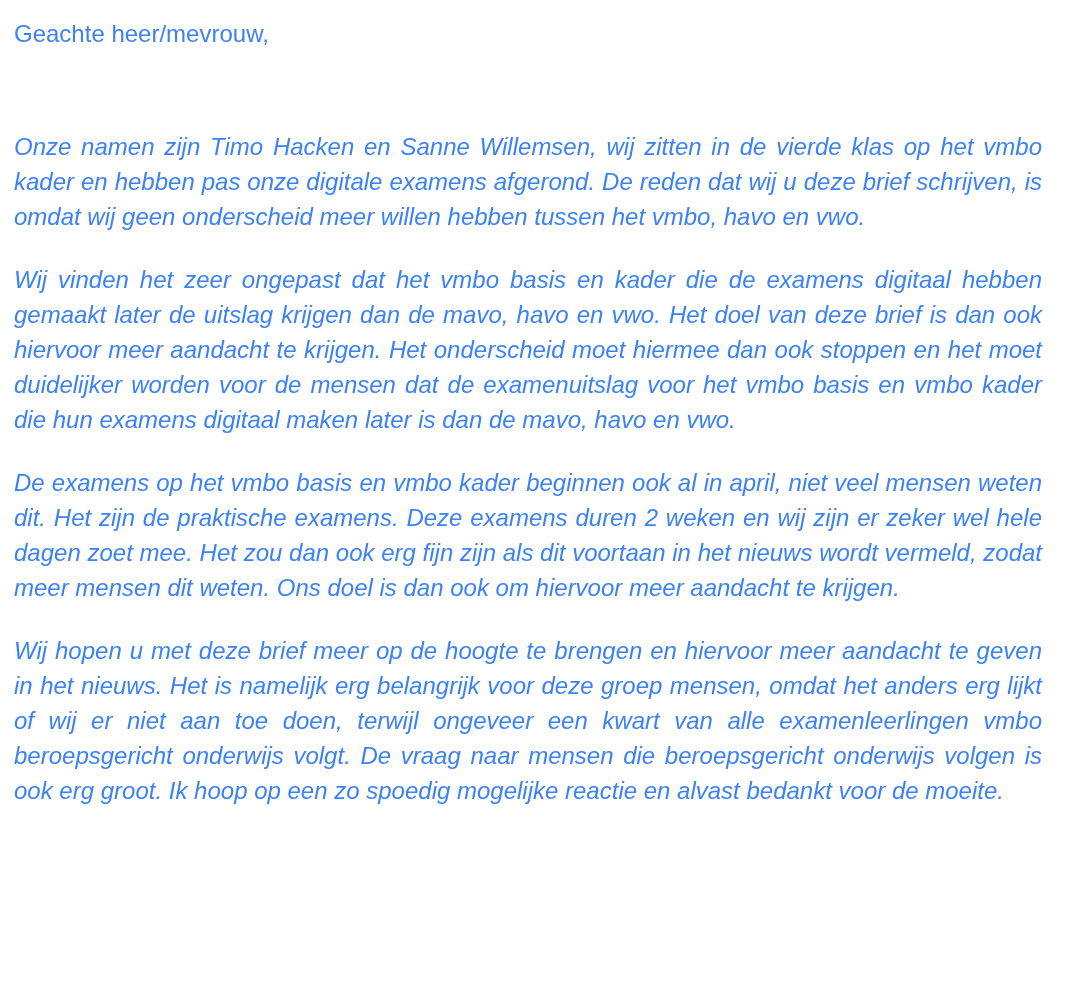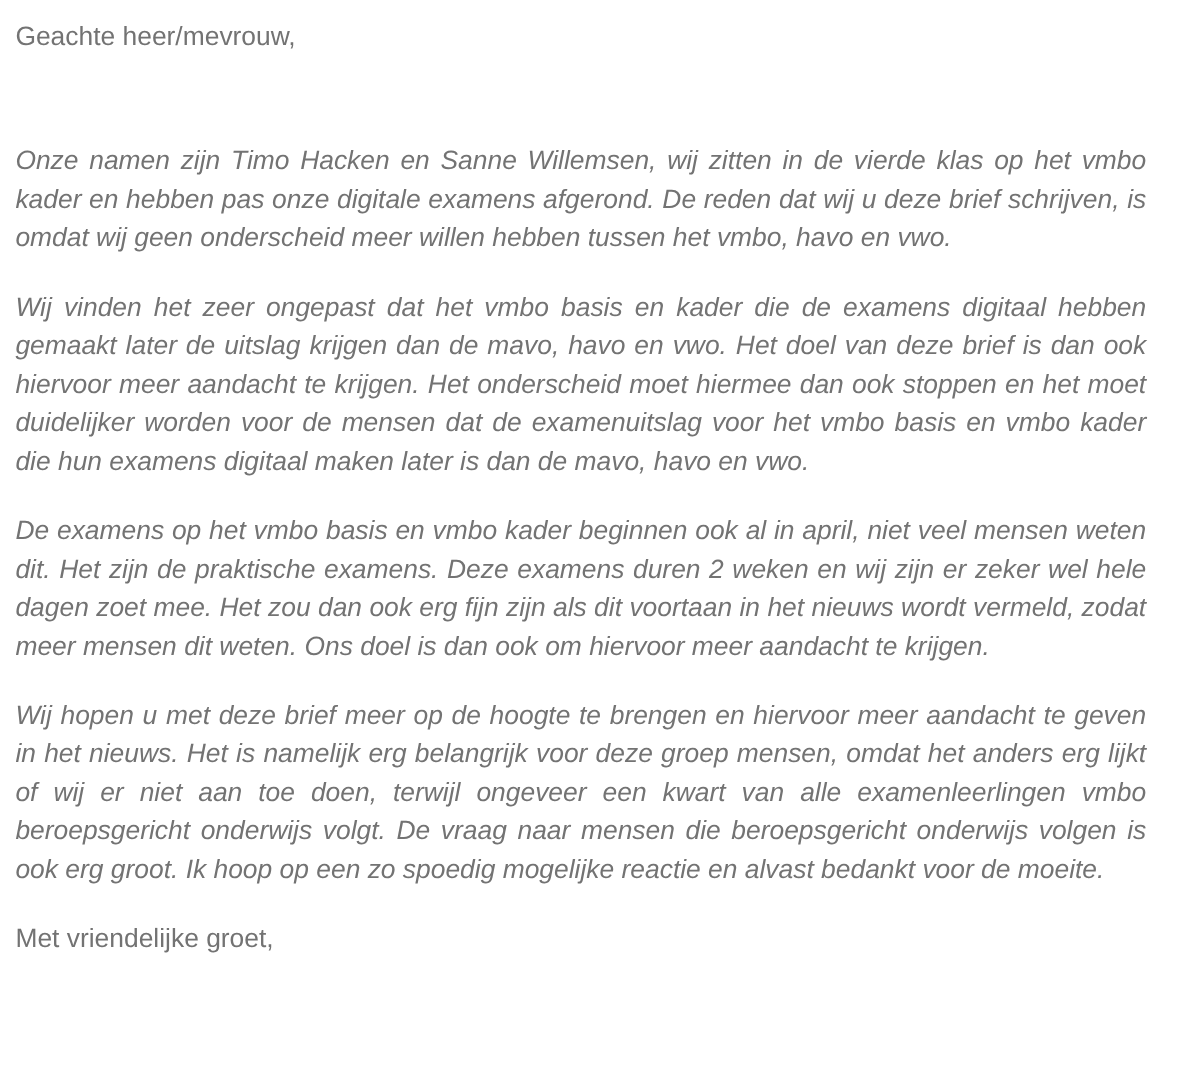--- a/index.html
+++ b/index.html
@@ -9,21 +9,21 @@
   }
   .page {
     box-sizing: border-box;
     width: 1080px;
     min-height: 988px;
     background: #ffffff;
     padding: 16px 38px 20px 14px;
     font-family: "Liberation Sans", sans-serif;
     font-size: 24px;
     line-height: 35px;
-    color: #737373;
+    color: #3b82f6;
     -webkit-font-smoothing: antialiased;
   }
   p { margin: 0; }
   .salutation {
     margin-bottom: 78px;
     text-align: left;
   }
   .para {
     margin-bottom: 28px;
     text-align: justify;
@@ -46,15 +46,14 @@
   <p class="salutation">Geachte heer/mevrouw,</p>
 
   <p class="para">Onze namen zijn Timo Hacken en Sanne Willemsen, wij zitten in de vierde klas op het vmbo kader en hebben pas onze digitale examens afgerond. De reden dat wij u deze brief schrijven, is omdat wij geen onderscheid meer willen hebben tussen het vmbo, havo en vwo.</p>
 
   <p class="para">Wij vinden het zeer ongepast dat het vmbo basis en kader die de examens digitaal hebben gemaakt later de uitslag krijgen dan de mavo, havo en vwo. Het doel van deze brief is dan ook hiervoor meer aandacht te krijgen. Het onderscheid moet hiermee dan ook stoppen en het moet duidelijker worden voor de mensen dat de examenuitslag voor het vmbo basis en vmbo kader die hun examens digitaal maken later is dan de mavo, havo en vwo.</p>
 
   <p class="para">De examens op het vmbo basis en vmbo kader beginnen ook al in april, niet veel mensen weten dit. Het zijn de praktische examens. Deze examens duren 2 weken en wij zijn er zeker wel hele dagen zoet mee. Het zou dan ook erg fijn zijn als dit voortaan in het nieuws wordt vermeld, zodat meer mensen dit weten. Ons doel is dan ook om hiervoor meer aandacht te krijgen.</p>
 
   <p class="para">Wij hopen u met deze brief meer op de hoogte te brengen en hiervoor meer aandacht te geven in het nieuws. Het is namelijk erg belangrijk voor deze groep mensen, omdat het anders erg lijkt of wij er niet aan toe doen, terwijl ongeveer een kwart van alle examenleerlingen vmbo beroepsgericht onderwijs volgt. De vraag naar mensen die beroepsgericht onderwijs volgen is ook erg groot. Ik hoop op een zo spoedig mogelijke reactie en alvast bedankt voor de moeite.</p>
 
-  <p class="closing">Met vriendelijke groet,</p>
 
 </div>
 
 </body></html>

